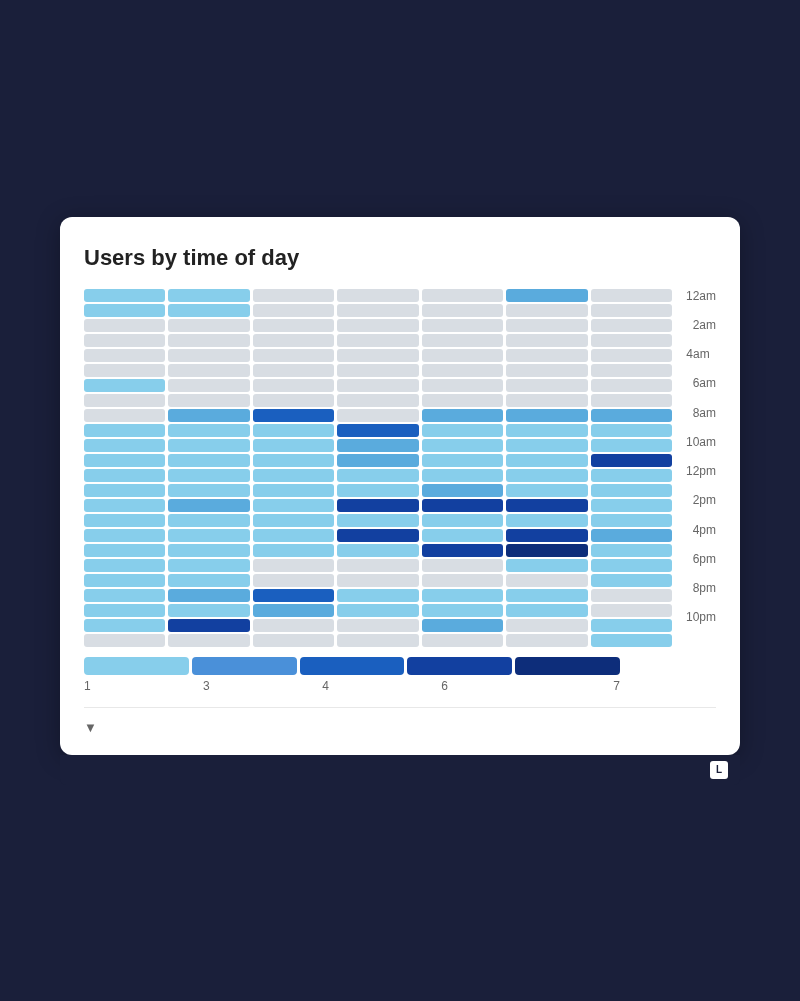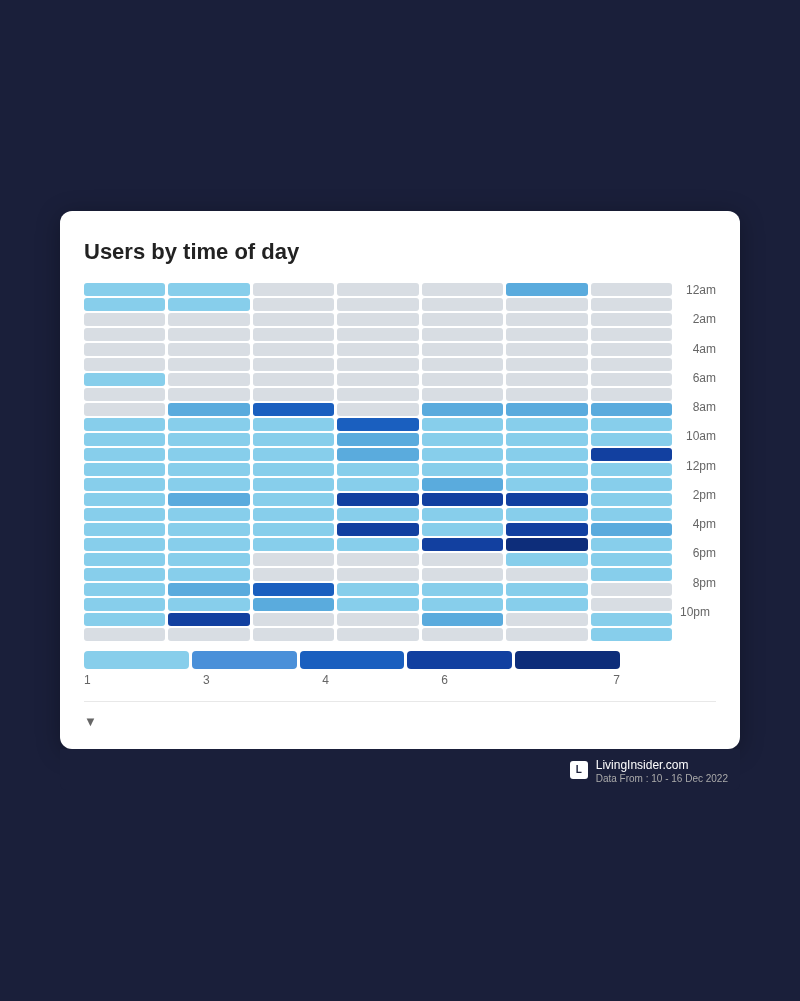--- a/index.html
+++ b/index.html
@@ -339,38 +339,34 @@
             <span style="flex: 2 1 0%; text-align: left; font-size: 12px; color: rgb(102, 102, 102);">3</span>
             <span style="flex: 2 1 0%; text-align: left; font-size: 12px; color: rgb(102, 102, 102);">4</span>
             <span style="flex: 2 1 0%; text-align: left; font-size: 12px; color: rgb(102, 102, 102);">6</span>
             <span style="flex: 1 1 0%; text-align: right; font-size: 12px; color: rgb(102, 102, 102);">7</span>
           </div>
       </div>
 
       <div style="display:flex;flex-direction:column;justify-content:space-between;padding-left:8px;width:44px;margin-bottom:68px;" id="time-labels-col">
           <span style="font-size: 12px; color: rgb(102, 102, 102); text-align: right; display: block;">12am</span>
           <span style="font-size: 12px; color: rgb(102, 102, 102); text-align: right; display: block;">2am</span>
-          <span style="font-size: 12px; color: rgb(102, 102, 102); text-align: right; display: block;">4am</span>
+          <span style="font-size: 12px; color: rgb(102, 102, 102); text-align: center; display: block;">4am</span>
           <span style="font-size: 12px; color: rgb(102, 102, 102); text-align: right; display: block;">6am</span>
           <span style="font-size: 12px; color: rgb(102, 102, 102); text-align: right; display: block;">8am</span>
           <span style="font-size: 12px; color: rgb(102, 102, 102); text-align: right; display: block;">10am</span>
           <span style="font-size: 12px; color: rgb(102, 102, 102); text-align: right; display: block;">12pm</span>
           <span style="font-size: 12px; color: rgb(102, 102, 102); text-align: right; display: block;">2pm</span>
           <span style="font-size: 12px; color: rgb(102, 102, 102); text-align: right; display: block;">4pm</span>
           <span style="font-size: 12px; color: rgb(102, 102, 102); text-align: right; display: block;">6pm</span>
           <span style="font-size: 12px; color: rgb(102, 102, 102); text-align: right; display: block;">8pm</span>
-          <span style="font-size: 12px; color: rgb(102, 102, 102); display: block;">10pm</span>
+          <span style="font-size: 12px; color: rgb(102, 102, 102); text-align: right; display: block;">10pm</span>
         </div>
     </div>
 
     <div class="footer-section">
       <span class="chevron-down">▼</span>
     </div>
   </div>
 
   <div style="width:680px;background:#1a1f3a;padding:6px 12px;display:flex;align-items:center;justify-content:flex-end;gap:8px;border-radius:0 0 6px 6px;">
     <div style="width:18px;height:18px;background:#fff;border-radius:3px;display:flex;align-items:center;justify-content:center;font-size:10px;color:#1a1f3a;font-weight:bold;">L</div>
-    <div>
-      <span style="color:#fff;font-size:12px;">LivingInsider.com</span>
-      <span style="color:#aaa;font-size:10px;display:block;text-align:right;">Data From : 10 - 16 Dec 2022</span>
-    </div>
   </div>
 </div>
 
 </body></html>

